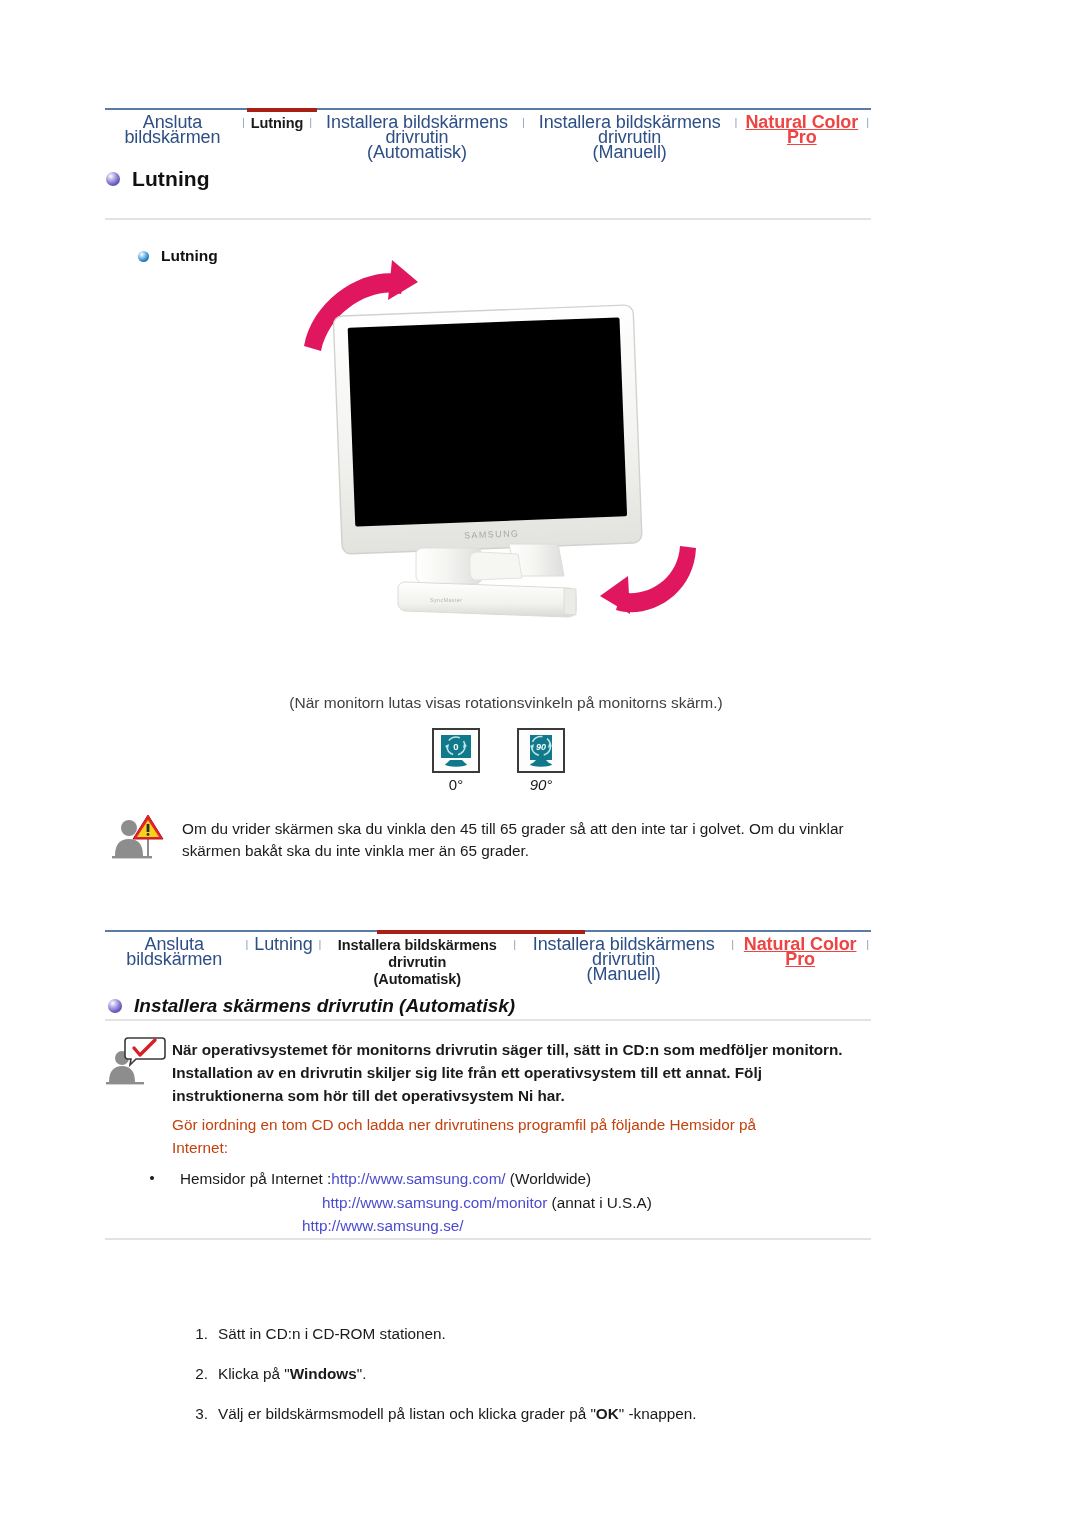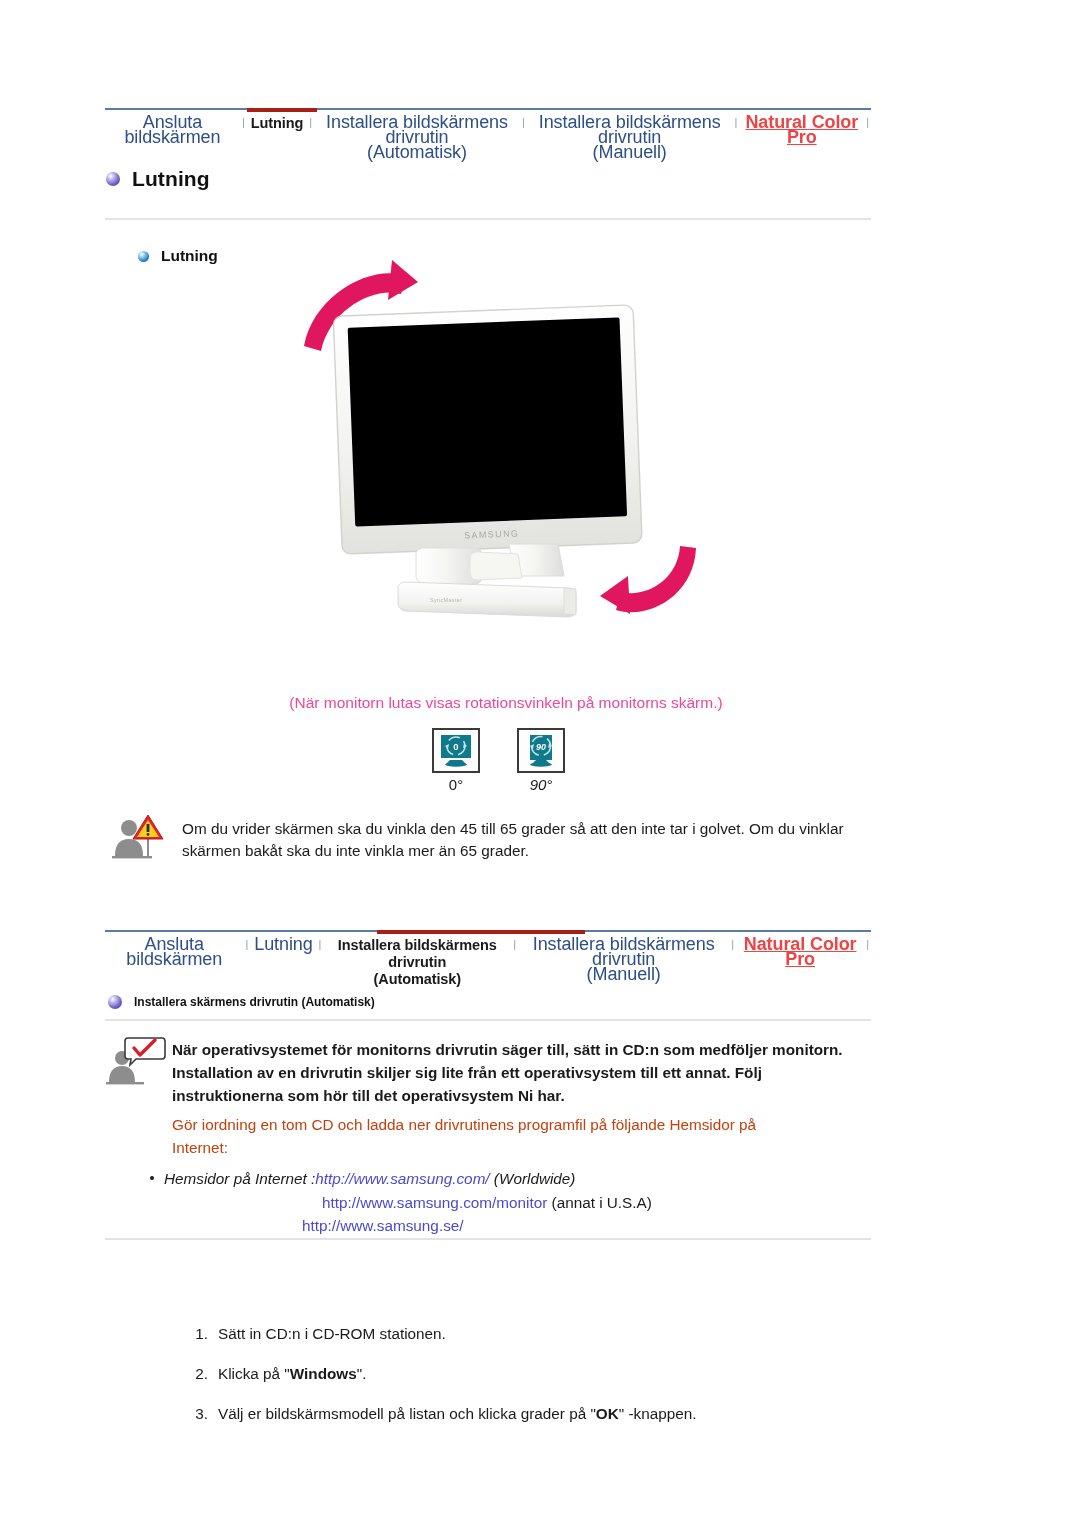--- a/index.html
+++ b/index.html
@@ -114,21 +114,21 @@
     width: 440px; height: 400px;
   }
 
   
   .caption {
     position: absolute;
     left: 0; top: 694px;
     width: 1000px;
     text-align: center;
     font-size: 15.5px;
-    color: #ec4899;
+    color: #404040;
     padding-left: 12px;
   }
   .angle-box-wrap {
     position: absolute;
     top: 728px;
     display: flex;
     flex-direction: column;
     align-items: center;
     gap: 3px;
   }
@@ -342,40 +342,40 @@
     <span class="nav-item">Installera bildskärmens drivrutin
 (Manuell)</span>
     <span class="nav-sep">|</span>
     <span class="nav-item semi">Natural Color Pro</span>
     <span class="nav-sep">|</span>
   </div>
 </div>
 
 <div class="h1-row" style="left:108px;top:995px;">
   <span class="bullet-lg"></span>
-  <span class="h2-text" style="font-size:12px;">Installera skärmens drivrutin (Automatisk)</span>
+  <span class="h2-text" style="font-size:19px;font-style:italic;">Installera skärmens drivrutin (Automatisk)</span>
 </div>
 <div class="hrule" style="top:1019px;"></div>
 
 <div class="note-icon" style="left:106px;top:1036px;">
   <svg width="62" height="52" viewBox="0 0 62 52" xmlns="http://www.w3.org/2000/svg">
     <circle cx="16" cy="22" r="7" fill="#8d8d8d"></circle>
     <path d="M3,46 C3,35 8,30 16,30 C24,30 29,35 29,46 Z" fill="#8d8d8d"></path>
     <rect x="0" y="46" width="38" height="2.4" fill="#8d8d8d"></rect>
     <path d="M22,2 L56,2 C58,2 59,3 59,5 L59,20 C59,22 58,23 56,23 L30,23 L24,29 L25,23 L22,23
              C20,23 19,22 19,20 L19,5 C19,3 20,2 22,2 Z" fill="#ffffff" stroke="#3a3a3a" stroke-width="1.6"></path>
     <path d="M28,12 L34,19 L49,4" fill="none" stroke="#d81f26" stroke-width="3.4" stroke-linecap="round" stroke-linejoin="round"></path>
   </svg>
 </div>
 <div class="note-body bold" style="left:172px;top:1038px;width:700px;">När operativsystemet för monitorns drivrutin säger till, sätt in CD:n som medföljer monitorn. Installation av en drivrutin skiljer sig lite från ett operativsystem till ett annat. Följ instruktionerna som hör till det operativsystem Ni har.</div>
 
 <div class="para" style="left:172px;top:1113px;width:640px;">Gör iordning en tom CD och ladda ner drivrutinens programfil på följande Hemsidor på Internet:</div>
 
 <span class="dot" style="left:150px;top:1176px;"></span>
-<div class="bullet-line" style="left:164px;top:1167px;font-style:italic;">
+<div class="bullet-line" style="left:180px;top:1167px;">
   <span>Hemsidor på Internet :</span><a class="link" style="text-decoration:none;">http://www.samsung.com/</a><span> (Worldwide)</span>
 </div>
 <div class="bullet-line" style="left:322px;top:1191px;">
   <a class="link" style="text-decoration:none;text-align:right;">http://www.samsung.com/monitor</a><span> (annat i U.S.A)</span>
 </div>
 <div class="bullet-line" style="left:302px;top:1214px;">
   <a class="link" style="text-decoration:none;">http://www.samsung.se/</a><span></span>
 </div>
 
 <div class="hrule" style="top:1238px;"></div>

